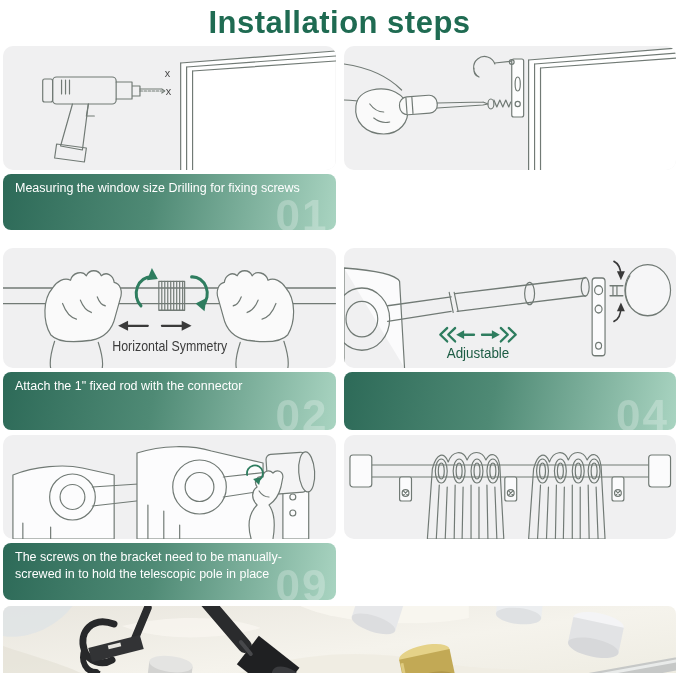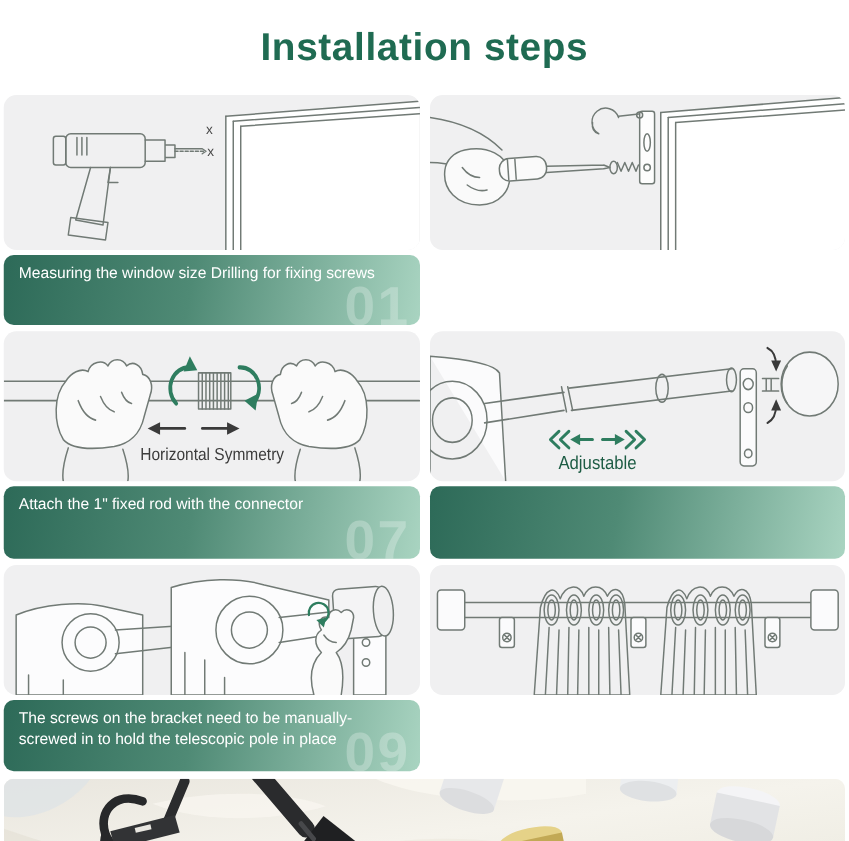--- a/index.html
+++ b/index.html
@@ -1,23 +1,23 @@
 <!DOCTYPE html>
 <html><head>
 <meta charset="utf-8">
 <style>
   html,body{margin:0;padding:0;background:#ffffff;}
   body{width:679px;height:673px;overflow:hidden;font-family:"Liberation Sans",sans-serif;}
   .page{width:679px;height:673px;padding-top:2px;box-sizing:border-box;}
-  .title{margin:15px;height:44px;line-height:42px;text-align:center;font-size:31px;font-weight:bold;
+  .title{margin:0;height:44px;line-height:42px;text-align:center;font-size:31px;font-weight:bold;
          color:#1f6b52;letter-spacing:.5px;}
   .grid{display:grid;grid-template-columns:1fr 1fr;column-gap:8px;row-gap:5px;padding:0 3px;}
   .step{display:flex;flex-direction:column;}
   .panel{background:#f0f0f1;border-radius:10px;overflow:hidden;}
-  .r1 .panel{height:124px;} .r2 .panel{height:120px;} .r3 .panel{height:104px;}
+  .r1 .panel{height:124px;} .r2 .panel{height:120px;margin-top:13px;} .r3 .panel{height:104px;}
   .panel svg{display:block;width:100%;height:100%;}
   .caption{position:relative;margin-top:4px;border-radius:8px;overflow:hidden;
            background:linear-gradient(100deg,#2d6a58 0%,#4f8a75 45%,#a9d4c1 100%);
            color:#ffffff;display:flex;align-items:flex-start;padding:6px 12px;box-sizing:border-box;}
   .r1 .caption{height:56px;} .r2 .caption{height:58px;} .r3 .caption{height:57px;}
   .cap-text{position:relative;z-index:1;font-size:12.5px;line-height:1.32;}
   .cap-narrow{max-width:238px;}
   .step-num{position:absolute;right:7px;bottom:-8px;z-index:0;font-size:44px;font-weight:bold;
             letter-spacing:2px;color:rgba(255,255,255,0.26);line-height:1;}
   .photo{margin:6px 3px 0 3px;height:93px;border-radius:8px;overflow:hidden;}
@@ -132,21 +132,21 @@
             <path class="blk" stroke-width="2" d="M146,70 L124,70"></path>
             <polygon points="116,70 126,65.5 126,74.5" fill="#3a3a3a"></polygon>
             <path class="blk" stroke-width="2" d="M160,70 L182,70"></path>
             <polygon points="190,70 180,65.5 180,74.5" fill="#3a3a3a"></polygon>
           </g>
           <text x="168" y="93" text-anchor="middle" font-size="12.5" fill="#3c3c3c">Horizontal Symmetry</text>
         </svg>
       </div>
       <div class="caption">
         <span class="cap-text">Attach the 1" fixed rod with the connector</span>
-        <span class="step-num">07</span>
+        <span class="step-num">02</span>
       </div>
     </div>
 
     <div class="step r2">
       <div class="panel">
         <svg viewBox="0 0 335 108" preserveAspectRatio="none">
           <g class="la">
             <path d="M0,18 C30,20 52,24 56,30 L61,108 M0,18 L0,108" fill="#fbfbfc"></path>
             <circle cx="18" cy="64" r="28"></circle>
             <circle cx="18" cy="64" r="16"></circle>
@@ -180,20 +180,21 @@
             <path d="M131,78 L117,78"></path>
               <polygon points="113,78 121,74 121,82" fill="#2e7d5f" stroke="none"></polygon>
             <path d="M139,78 L153,78"></path>
               <polygon points="157,78 149,74 149,82" fill="#2e7d5f" stroke="none"></polygon>
             <path d="M158,72 l7,6 l-7,6 M166,72 l7,6 l-7,6"></path>
           </g>
           <text x="135" y="99" text-anchor="middle" font-size="13.5" fill="#1d5c44">Adjustable</text>
         </svg>
       </div>
       <div class="caption">
+        <span class="step-num">04</span>
       </div>
     </div>
 
     <div class="step r3">
       <div class="panel">
         <svg viewBox="0 0 335 104" preserveAspectRatio="none">
           <g class="la">
             <path d="M10,40 C32,31 62,29 80,33 L112,40 L112,104 L10,104 Z" fill="#fcfcfd"></path>
             <circle cx="70" cy="62" r="23"></circle>
             <circle cx="70" cy="62" r="12.5"></circle>

